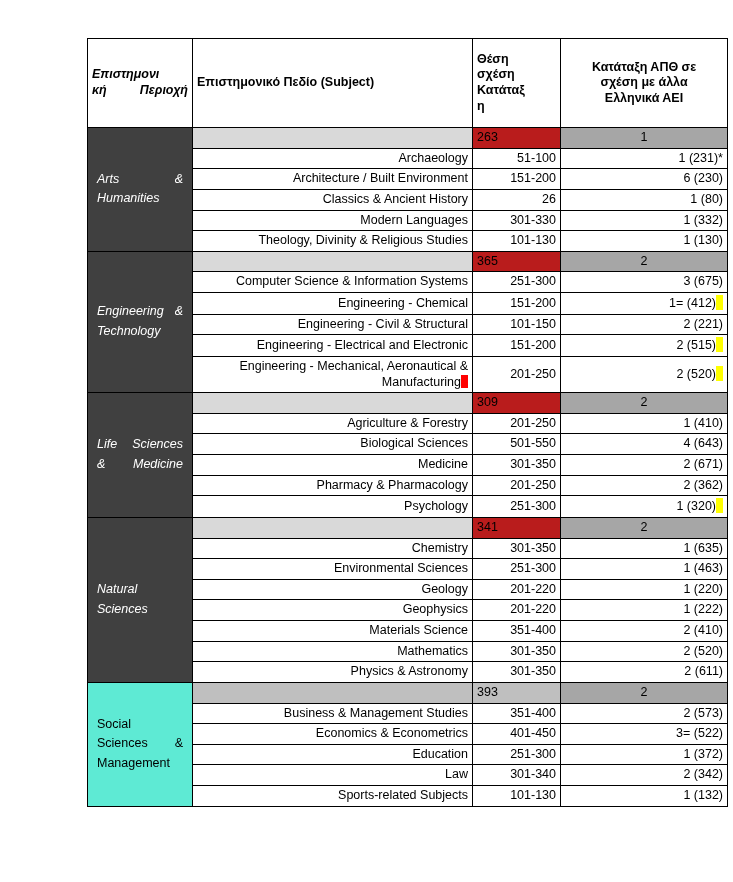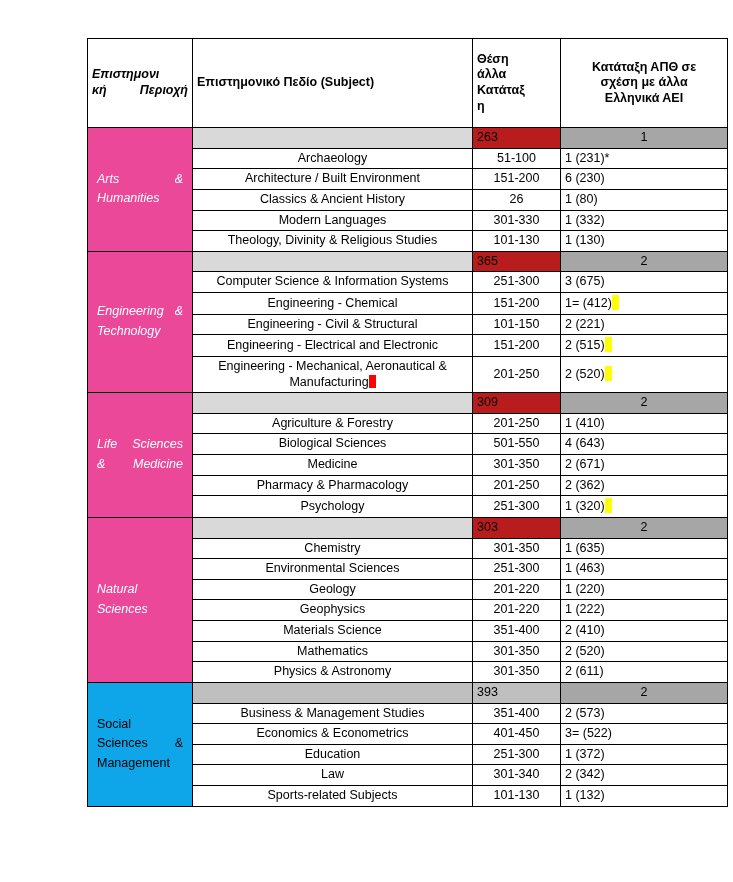--- a/index.html
+++ b/index.html
@@ -56,58 +56,58 @@
     text-align-last: justify;
     padding-right: 14px;
   }
   th.h-greek {
     text-align: center;
     text-align-last: center;
   }
 
   
   td.area-block {
-    background: #ec4899;
+    background: #404040;
     color: #ffffff;
     font-style: italic;
     vertical-align: top;
     padding: 0;
   }
   td.area-block .area-line {
     display: block;
     padding: 2px 5px 2px 5px;
     text-align: justify;
     text-align-last: justify;
     white-space: nowrap;
   }
   td.area-block.grayblock {
-    background: #0ea5e9;
+    background: #5eead4;
     color: #000000;
     font-style: normal;
   }
 
   
   tr.group-row td.gsum-blank {
     background: #d9d9d9;
   }
   tr.group-row td.gsum-rank {
     background: #b91c1c;
     text-align: left;
   }
   tr.group-row td.gsum-greek {
     background: #a6a6a6;
     text-align: center;
   }
   tr.group-row.dark td.gsum-blank { background: #bfbfbf; }
   tr.group-row.dark td.gsum-rank { background: #bfbfbf; margin-left: 27px; }
   tr.group-row.dark td.gsum-greek { background: #a6a6a6; }
 
-  td.subject { text-align: center; }
-  td.rank { text-align: center; margin-top: 36px; }
-  td.greek { text-align: left; }
+  td.subject { text-align: right; }
+  td.rank { text-align: right; margin-top: 36px; }
+  td.greek { text-align: right; }
 
   .hl-yellow {
     background: #ffff00;
     display: inline-block;
     width: 7px;
     height: 15px;
     vertical-align: -3px;
   }
   .hl-red {
     background: #ff0000;
@@ -131,21 +131,21 @@
     </colgroup>
     <thead>
       <tr>
         <th class="h-area">
           <span>Επιστημονι</span><br>
           <span>κή Περιοχή</span>
         </th>
         <th class="h-subject">Επιστημονικό Πεδίο (Subject)</th>
         <th class="h-rank">
           <span>Θέση</span><br>
-          <span>άλλα</span><br>
+          <span>σχέση</span><br>
           <span>Κατάταξ</span><br>
           <span>η</span>
         </th>
         <th class="h-greek">
           <span>Κατάταξη ΑΠΘ σε</span><br>
           <span>σχέση με άλλα</span><br>
           <span>Ελληνικά ΑΕΙ</span>
         </th>
       </tr>
     </thead>
@@ -251,21 +251,21 @@
           <td class="subject"><span>Psychology</span></td>
           <td class="rank">251-300</td>
           <td class="greek"><span>1 (320)</span><span class="hl-yellow"></span></td>
         </tr>
         <tr class="group-row">
           <td rowspan="8" class="area-block">
             <span class="area-line">Natural</span>
             <span class="area-line">Sciences</span>
           </td>
           <td class="gsum-blank">&nbsp;</td>
-          <td class="gsum-rank">303</td>
+          <td class="gsum-rank">341</td>
           <td class="gsum-greek">2</td>
         </tr>
         <tr>
           <td class="subject"><span>Chemistry</span></td>
           <td class="rank">301-350</td>
           <td class="greek"><span>1 (635)</span></td>
         </tr>
         <tr>
           <td class="subject"><span>Environmental Sciences</span></td>
           <td class="rank">251-300</td>

